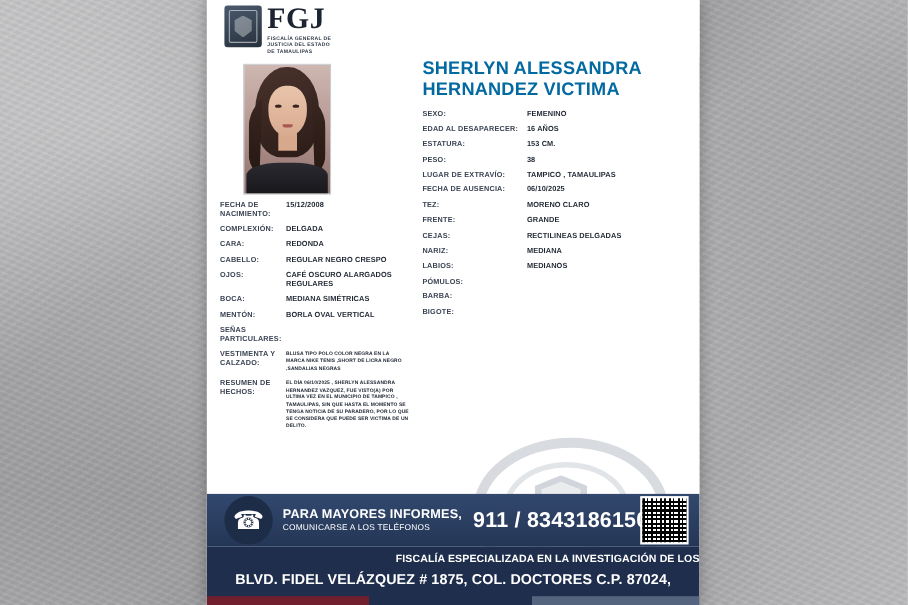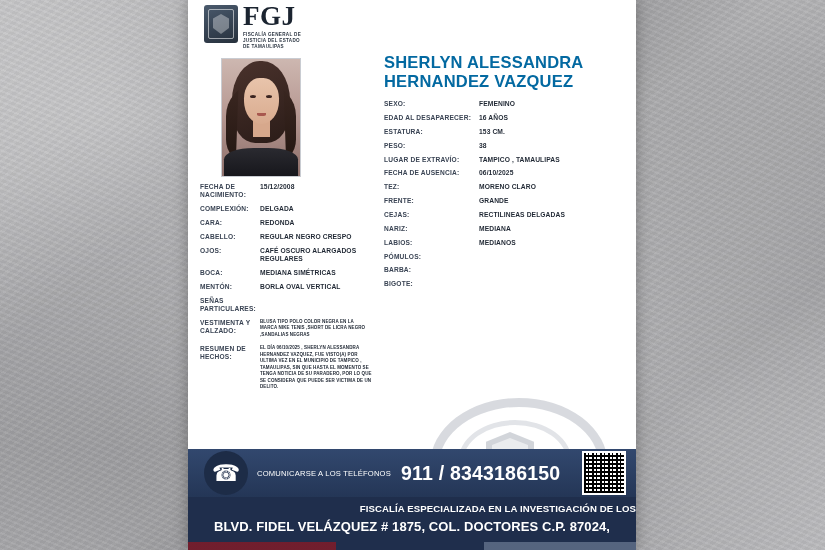--- a/index.html
+++ b/index.html
@@ -409,21 +409,21 @@
           <div>FISCALÍA GENERAL DE</div>
           <div>JUSTICIA DEL ESTADO</div>
           <div>DE TAMAULIPAS</div>
         </div>
       </div>
     </div>
   </div>
 
   <div class="name-block">
     <div class="name-line">SHERLYN ALESSANDRA</div>
-    <div class="name-line">HERNANDEZ VAZQUEZ</div>
+    <div class="name-line">HERNANDEZ VICTIMA</div>
   </div>
 
   <div class="photo">
     <div class="ph-hair"></div>
     <div class="ph-hair2"></div>
     <div class="ph-neck"></div>
     <div class="ph-face"></div>
     <div class="ph-eye-l"></div>
     <div class="ph-eye-r"></div>
     <div class="ph-mouth"></div>
@@ -537,20 +537,21 @@
     <div class="wm-ring"></div>
     <div class="wm-inner"></div>
     <div class="wm-shield"></div>
   </div>
 
   <div class="contact">
     <div class="phone-circle">
       <div class="phone-glyph">☎</div>
     </div>
     <div class="contact-txt">
+      <div class="contact-l1">PARA MAYORES INFORMES,</div>
       <div class="contact-l2">COMUNICARSE A LOS TELÉFONOS</div>
     </div>
     <div class="phone-num">911 / 8343186150</div>
     <div class="qr">
       <div class="qr-inner"></div>
     </div>
   </div>
 
   <div class="footer">
     <div class="footer-l1">FISCALÍA ESPECIALIZADA EN LA INVESTIGACIÓN DE LOS</div>

